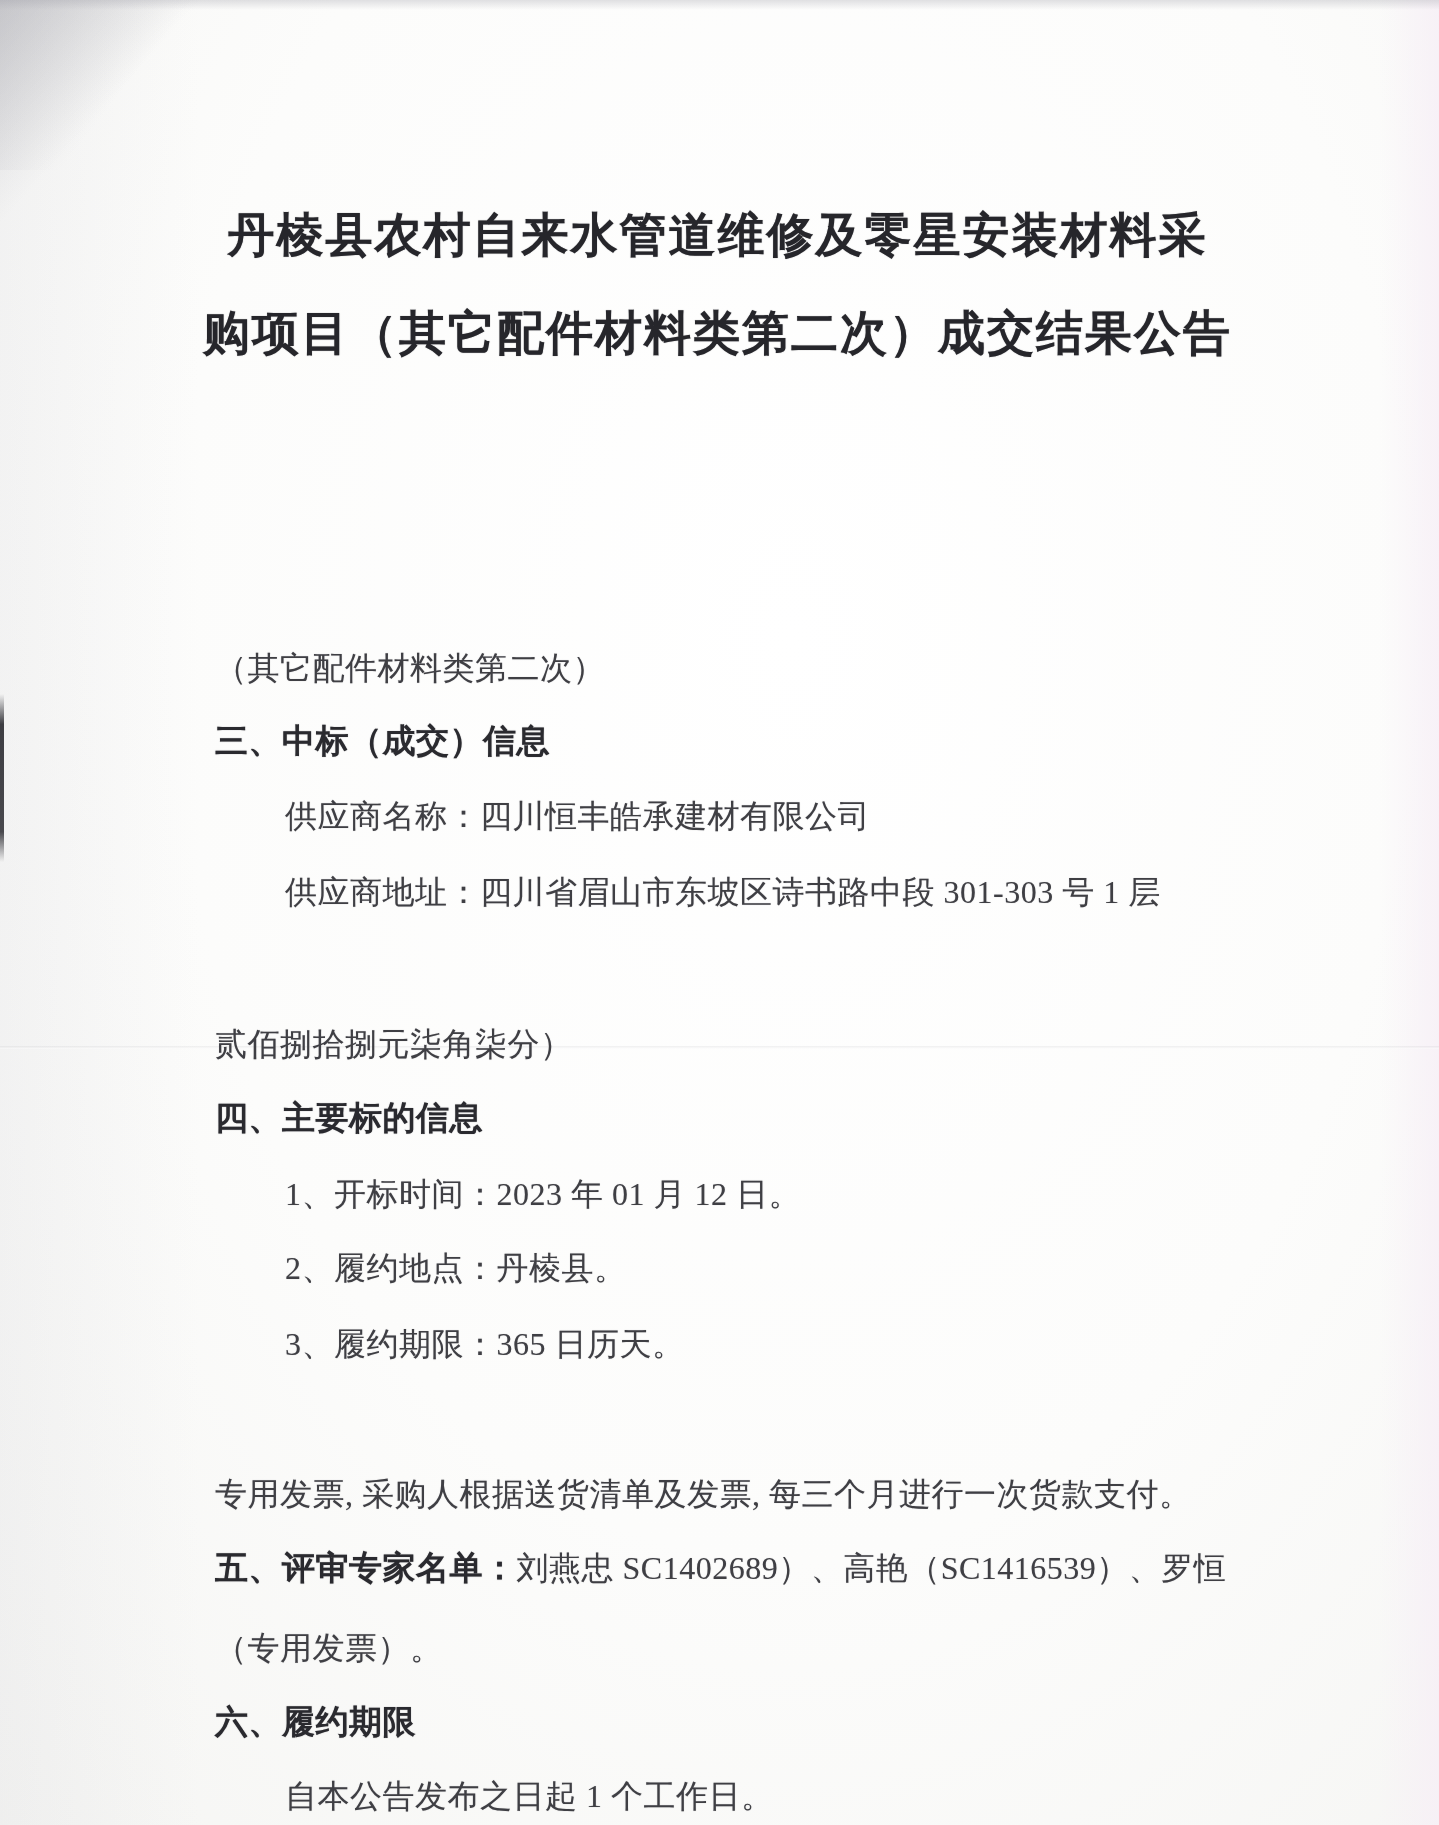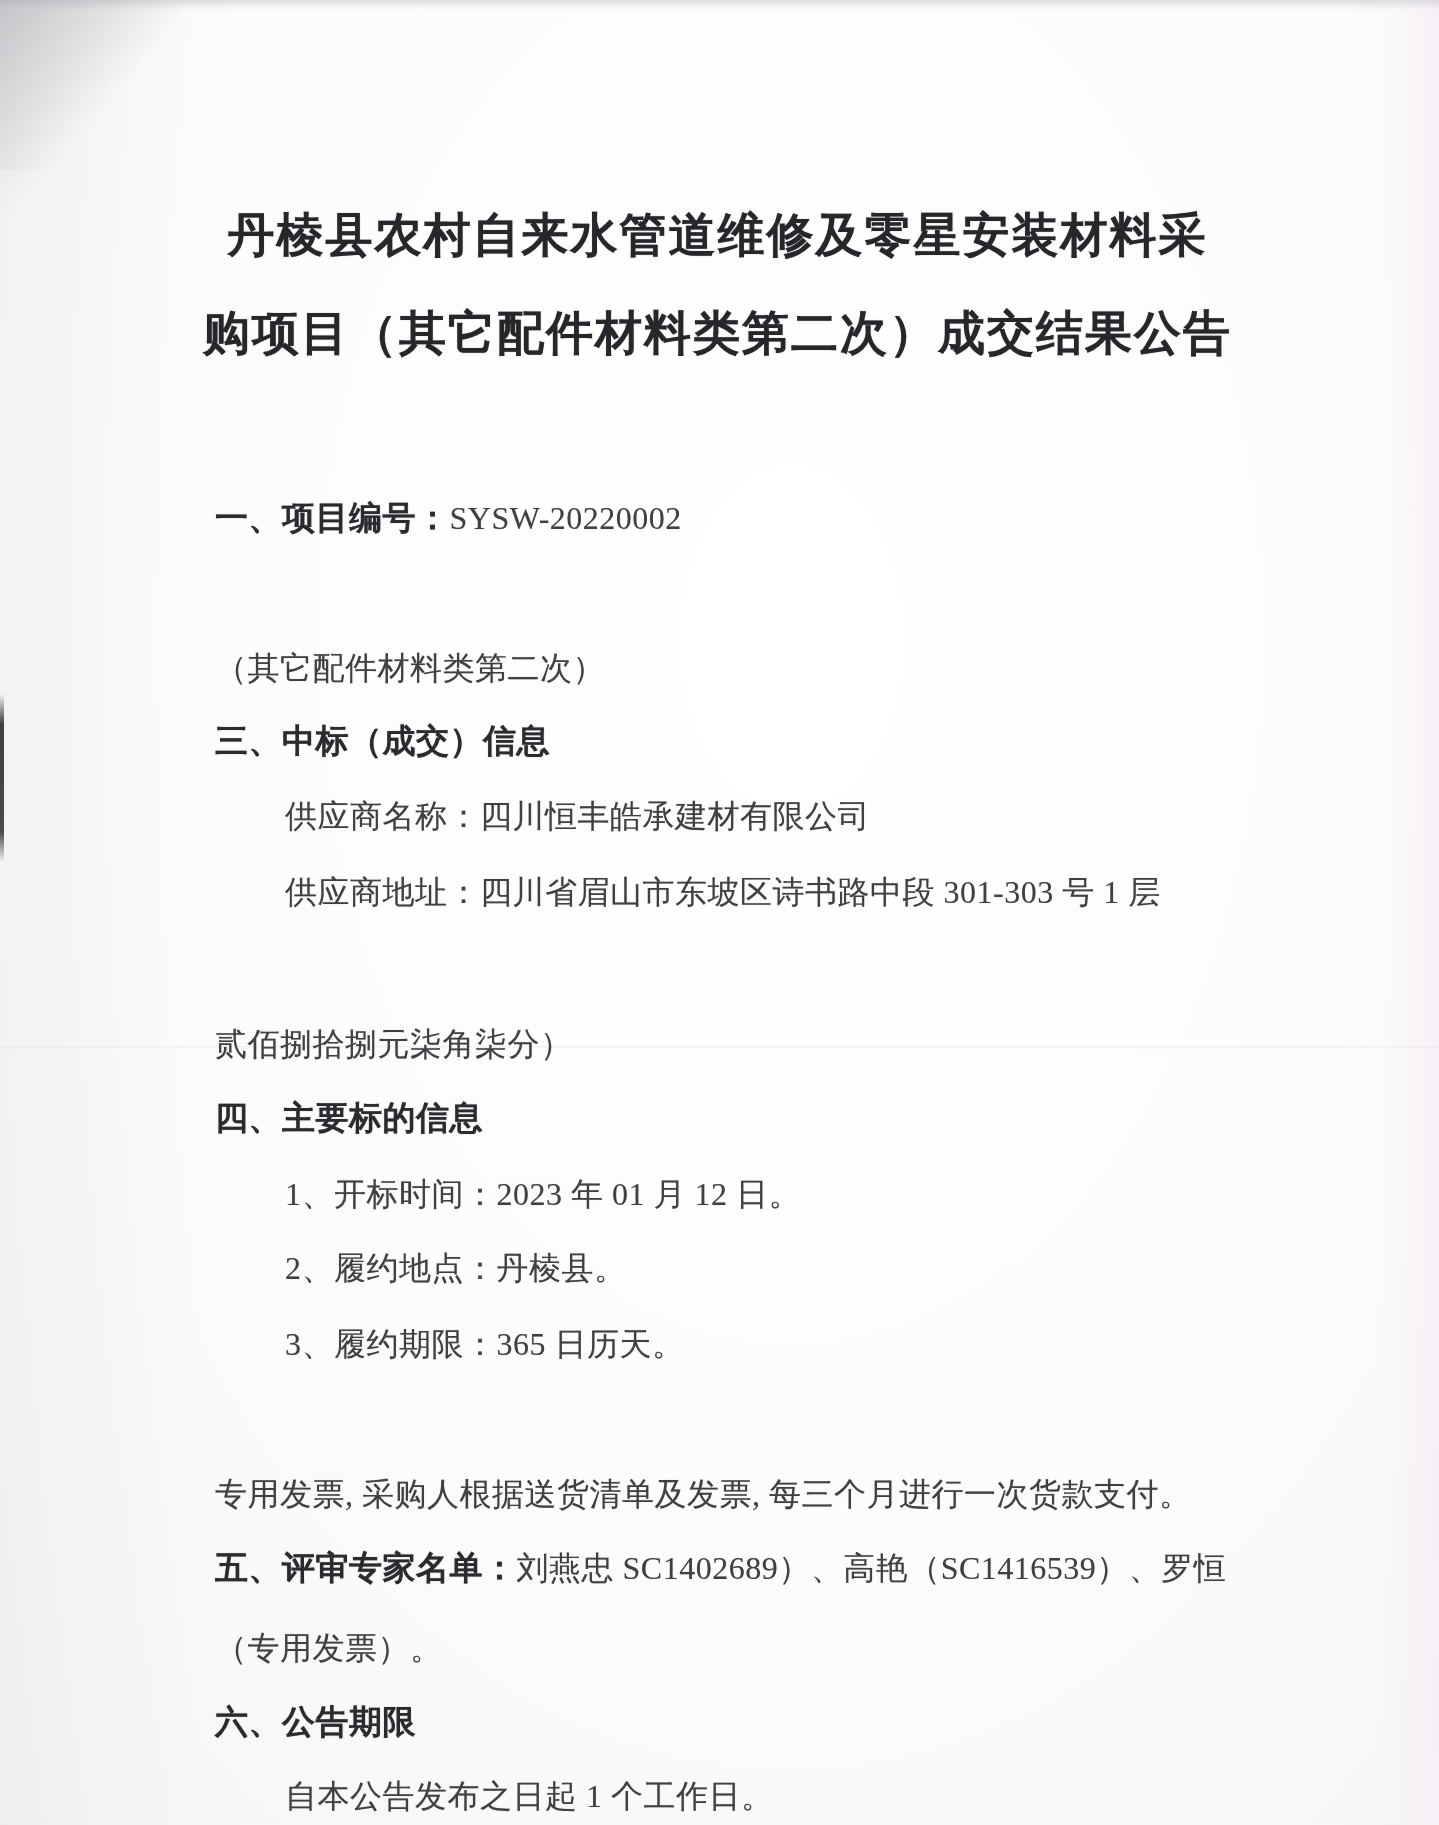--- a/index.html
+++ b/index.html
@@ -77,23 +77,20 @@
 
   <div id="corner-top-left" class="artifact"></div>
   <div id="edge-left-dark" class="artifact"></div>
   <div id="crease-line" class="artifact"></div>
 
   <div id="title">
     <div>丹棱县农村自来水管道维修及零星安装材料采</div>
     <div>购项目（其它配件材料类第二次）成交结果公告</div>
   </div>
 
-  <div class="bline" style="top:500px;left:215px">
-    <span class="lbl">一、项目编号：</span><span class="val">SYSW-20220002</span>
-  </div>
 
 
   <div class="bline" style="top:723px;left:215px">
     <span class="lbl">三、中标（成交）信息</span>
   </div>
 
   <div class="bline" style="top:650px;left:215px">
     <span class="val">（其它配件材料类第二次）</span>
   </div>
 
@@ -133,20 +130,20 @@
 
   <div class="bline" style="top:1550px;left:215px">
     <span class="lbl">五、评审专家名单：</span><span class="val">刘燕忠 SC1402689）、高艳（SC1416539）、罗恒</span>
   </div>
 
   <div class="bline" style="top:1630px;left:215px">
     <span class="val">（专用发票）。</span>
   </div>
 
   <div class="bline" style="top:1704px;left:215px">
-    <span class="lbl">六、公告期限</span>
+    <span class="lbl">六、履约期限</span>
   </div>
 
   <div class="bline" style="top:1778px;left:285px">
     <span class="val">自本公告发布之日起 1 个工作日。</span>
   </div>
 
 </div>
 
 </body></html>

